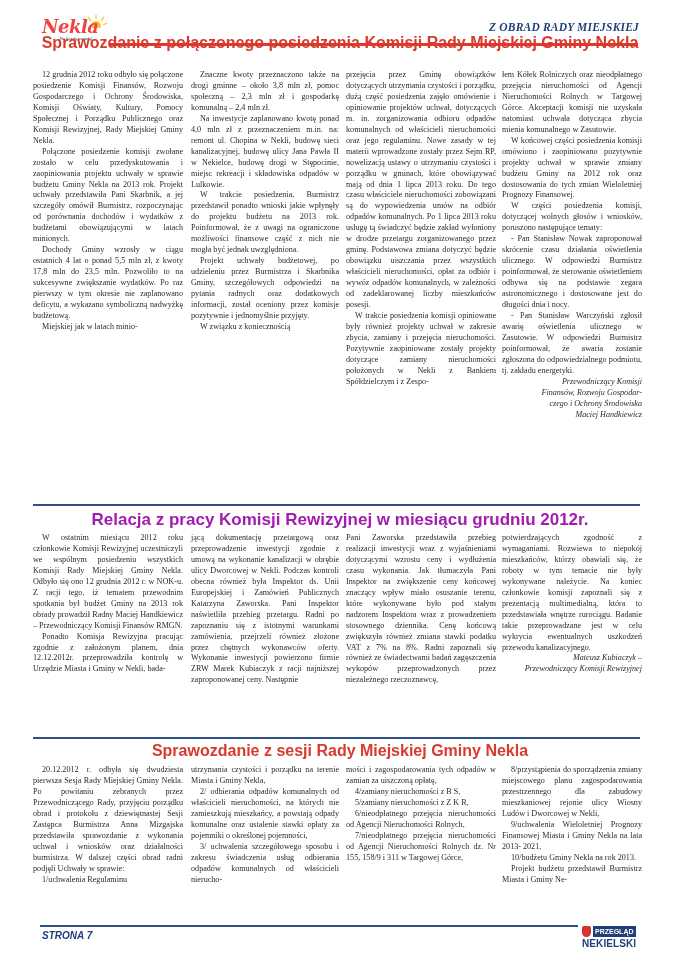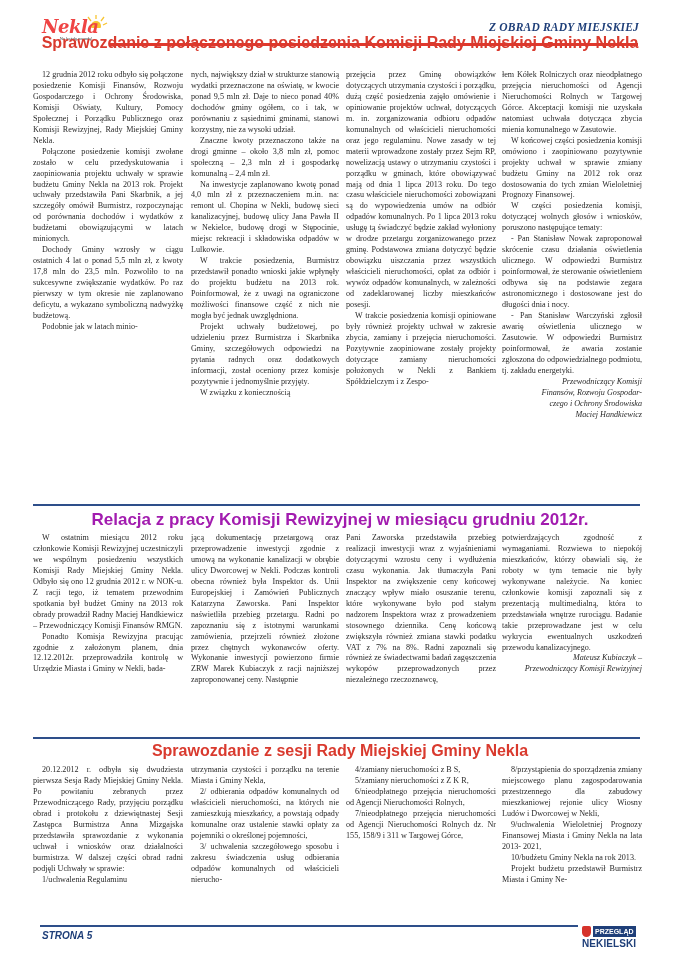--- a/index.html
+++ b/index.html
@@ -48,24 +48,23 @@
 </div>
 <div class="abs header-rule"></div>
 <div class="abs section-label">Z OBRAD RADY MIEJSKIEJ</div>
 
 <div class="abs headline h-red" style="top:34px;font-size:16px;">Sprawozdanie z połączonego posiedzenia Komisji Rady Miejskiej Gminy Nekla</div>
 
 <div class="abs col" style="left:33px;top:70px;width:150px;">
   <p>12 grudnia 2012 roku odbyło się połączone posiedzenie Komisji Finansów, Rozwoju Gospodarczego i Ochrony Środowiska, Komisji Oświaty, Kultury, Pomocy Społecznej i Porządku Publicznego oraz Komisji Rewizyjnej, Rady Miejskiej Gminy Nekla.</p>
   <p>Połączone posiedzenie komisji zwołane zostało w celu przedyskutowania i zaopiniowania projektu uchwały w sprawie budżetu Gminy Nekla na 2013 rok. Projekt uchwały przedstawiła Pani Skarbnik, a jej szczegóły omówił Burmistrz, rozpoczynając od porównania dochodów i wydatków z budżetami obowiązującymi w latach minionych.</p>
   <p>Dochody Gminy wzrosły w ciągu ostatnich 4 lat o ponad 5,5 mln zł, z kwoty 17,8 mln do 23,5 mln. Pozwoliło to na sukcesywne zwiększanie wydatków. Po raz pierwszy w tym okresie nie zaplanowano deficytu, a wykazano symboliczną nadwyżkę budżetową.</p>
-  <p>Podobnie jak w latach minio-</p>
+  <p>Miejskiej jak w latach minio-</p>
 </div>
 <div class="abs col" style="left:191px;top:70px;width:148px;">
-  <p class="noind">nych, największy dział w strukturze stanowią wydatki przeznaczone na oświatę, w kwocie ponad 9,5 mln zł. Daje to nieco ponad 40% dochodów gminy ogółem, co i tak, w porównaniu z sąsiednimi gminami, stanowi korzystny, nie za wysoki udział.</p>
   <p>Znaczne kwoty przeznaczono także na drogi gminne – około 3,8 mln zł, pomoc społeczną – 2,3 mln zł i gospodarkę komunalną – 2,4 mln zł.</p>
   <p>Na inwestycje zaplanowano kwotę ponad 4,0 mln zł z przeznaczeniem m.in. na: remont ul. Chopina w Nekli, budowę sieci kanalizacyjnej, budowę ulicy Jana Pawła II w Nekielce, budowę drogi w Stępocinie, miejsc rekreacji i składowiska odpadów w Lulkowie.</p>
   <p>W trakcie posiedzenia, Burmistrz przedstawił ponadto wnioski jakie wpłynęły do projektu budżetu na 2013 rok. Poinformował, że z uwagi na ograniczone możliwości finansowe część z nich nie mogła być jednak uwzględniona.</p>
   <p>Projekt uchwały budżetowej, po udzieleniu przez Burmistrza i Skarbnika Gminy, szczegółowych odpowiedzi na pytania radnych oraz dodatkowych informacji, został oceniony przez komisje pozytywnie i jednomyślnie przyjęty.</p>
   <p>W związku z koniecznością</p>
 </div>
 <div class="abs col" style="left:346px;top:70px;width:150px;">
   <p class="noind">przejęcia przez Gminę obowiązków dotyczących utrzymania czystości i porządku, dużą część posiedzenia zajęło omówienie i opiniowanie projektów uchwał, dotyczących m. in. zorganizowania odbioru odpadów komunalnych od właścicieli nieruchomości oraz jego regulaminu. Nowe zasady w tej materii wprowadzone zostały przez Sejm RP, nowelizacją ustawy o utrzymaniu czystości i porządku w gminach, które obowiązywać mają od dnia 1 lipca 2013 roku. Do tego czasu właściciele nieruchomości zobowiązani są do wypowiedzenia umów na odbiór odpadów komunalnych. Po 1 lipca 2013 roku usługę tą świadczyć będzie zakład wyłoniony w drodze przetargu zorganizowanego przez gminę. Podstawowa zmiana dotyczyć będzie obowiązku uiszczania przez wszystkich właścicieli nieruchomości, opłat za odbiór i wywóz odpadów komunalnych, w zależności od zadeklarowanej liczby mieszkańców posesji.</p>
   <p>W trakcie posiedzenia komisji opiniowane były również projekty uchwał w zakresie zbycia, zamiany i przejęcia nieruchomości. Pozytywnie zaopiniowane zostały projekty dotyczące zamiany nieruchomości położonych w Nekli z Bankiem Spółdzielczym i z Zespo-</p>
 </div>
@@ -110,31 +109,32 @@
 <div class="abs col" style="left:33px;top:765px;width:150px;">
   <p>20.12.2012 r. odbyła się dwudziesta pierwsza Sesja Rady Miejskiej Gminy Nekla. Po powitaniu zebranych przez Przewodniczącego Rady, przyjęciu porządku obrad i protokołu z dziewiętnastej Sesji Zastępca Burmistrza Anna Mizgajska przedstawiła sprawozdanie z wykonania uchwał i wniosków oraz działalności burmistrza. W dalszej części obrad radni podjęli Uchwały w sprawie:</p>
   <p>1/uchwalenia Regulaminu</p>
 </div>
 <div class="abs col" style="left:191px;top:765px;width:148px;">
   <p class="noind">utrzymania czystości i porządku na terenie Miasta i Gminy Nekla,</p>
   <p>2/ odbierania odpadów komunalnych od właścicieli nieruchomości, na których nie zamieszkują mieszkańcy, a powstają odpady komunalne oraz ustalenie stawki opłaty za pojemniki o określonej pojemności,</p>
   <p>3/ uchwalenia szczegółowego sposobu i zakresu świadczenia usług odbierania odpadów komunalnych od właścicieli nierucho-</p>
 </div>
 <div class="abs col" style="left:346px;top:765px;width:150px;">
+  <p class="noind">mości i zagospodarowania tych odpadów w zamian za uiszczoną opłatę,</p>
   <p>4/zamiany nieruchomości z B S,</p>
   <p>5/zamiany nieruchomości z Z K R,</p>
   <p>6/nieodpłatnego przejęcia nieruchomości od Agencji Nieruchomości Rolnych,</p>
   <p>7/nieodpłatnego przejęcia nieruchomości od Agencji Nieruchomości Rolnych dz. Nr 155, 158/9 i 311 w Targowej Górce,</p>
 </div>
 <div class="abs col" style="left:502px;top:765px;width:140px;">
   <p>8/przystąpienia do sporządzenia zmiany miejscowego planu zagospodarowania przestrzennego dla zabudowy mieszkaniowej rejonie ulicy Wiosny Ludów i Dworcowej w Nekli,</p>
   <p>9/uchwalenia Wieloletniej Prognozy Finansowej Miasta i Gminy Nekla na lata 2013- 2021,</p>
   <p>10/budżetu Gminy Nekla na rok 2013.</p>
   <p>Projekt budżetu przedstawił Burmistrz Miasta i Gminy Ne-</p>
 </div>
 
 <div class="abs rule-blue" style="left:40px;top:925px;width:538px;"></div>
-<div class="abs footer-page">STRONA 5</div>
+<div class="abs footer-page">STRONA 7</div>
 <div class="abs brand">
   <span class="shield"></span>
   <span class="p1">PRZEGLĄD</span>
   <span class="p2">NEKIELSKI</span>
 </div>
 
 </body></html>

